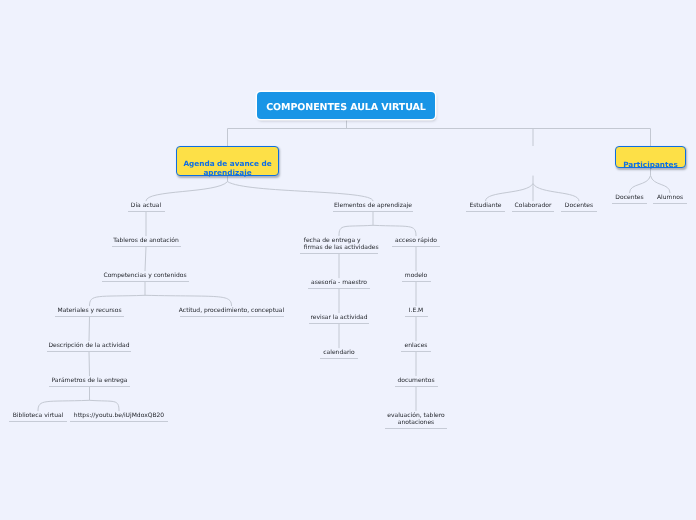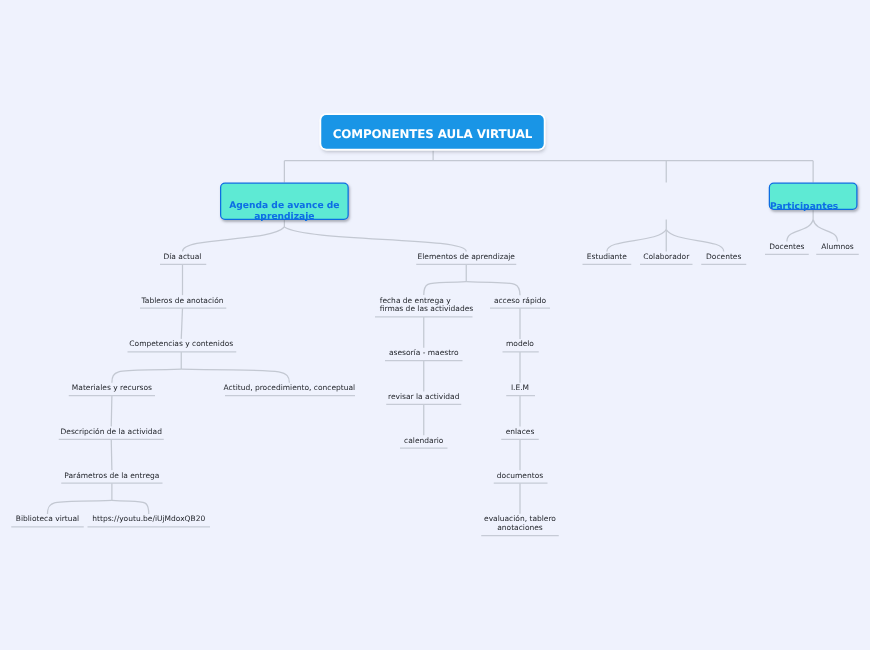--- a/index.html
+++ b/index.html
@@ -7,22 +7,22 @@
        font-family:"DejaVu Sans",sans-serif;
        -webkit-font-smoothing:antialiased;text-rendering:geometricPrecision;}
   #stage{position:relative;width:696px;height:520px;}
   .leaf,.b2,.root-box{will-change:opacity;}
   svg.links{position:absolute;left:0;top:0;width:696px;height:520px;}
   svg.links path{fill:none;stroke:#c3c8d2;stroke-width:1;}
   .node{position:absolute;box-sizing:border-box;}
   .root-box{background:#1995e6;border-radius:4px;display:flex;align-items:center;
      justify-content:center;color:#fff;font-weight:bold;font-size:9.5px;
      letter-spacing:-0.08px;padding-top:4px;line-height:9px;box-shadow:0 0 0 1.5px #ffffff, 1px 2px 3px rgba(90,95,105,.35);}
-  .b2{background:#5eead4;border:1.5px solid #0d6ee2;border-radius:4px;
-      display:flex;align-items:center;justify-content:flex-start;text-align:center;
+  .b2{background:#fde047;border:1.5px solid #0d6ee2;border-radius:4px;
+      display:flex;align-items:center;justify-content:center;text-align:center;
       color:#0d6ee5;font-weight:bold;font-size:7.3px;line-height:9.6px;padding-top:15px;
       letter-spacing:0px;box-shadow:1px 1.5px 2px rgba(90,95,105,.45);}
   .leaf{display:flex;flex-direction:column;align-items:center;}
 
   .leaf .lt{color:#23262c;font-size:6px;line-height:7.2px;letter-spacing:0px;
             white-space:nowrap;text-align:center;}
   .lu{position:absolute;display:block;height:1px;background:#c6cbd6;}
 </style>
 </head>
 <body>

